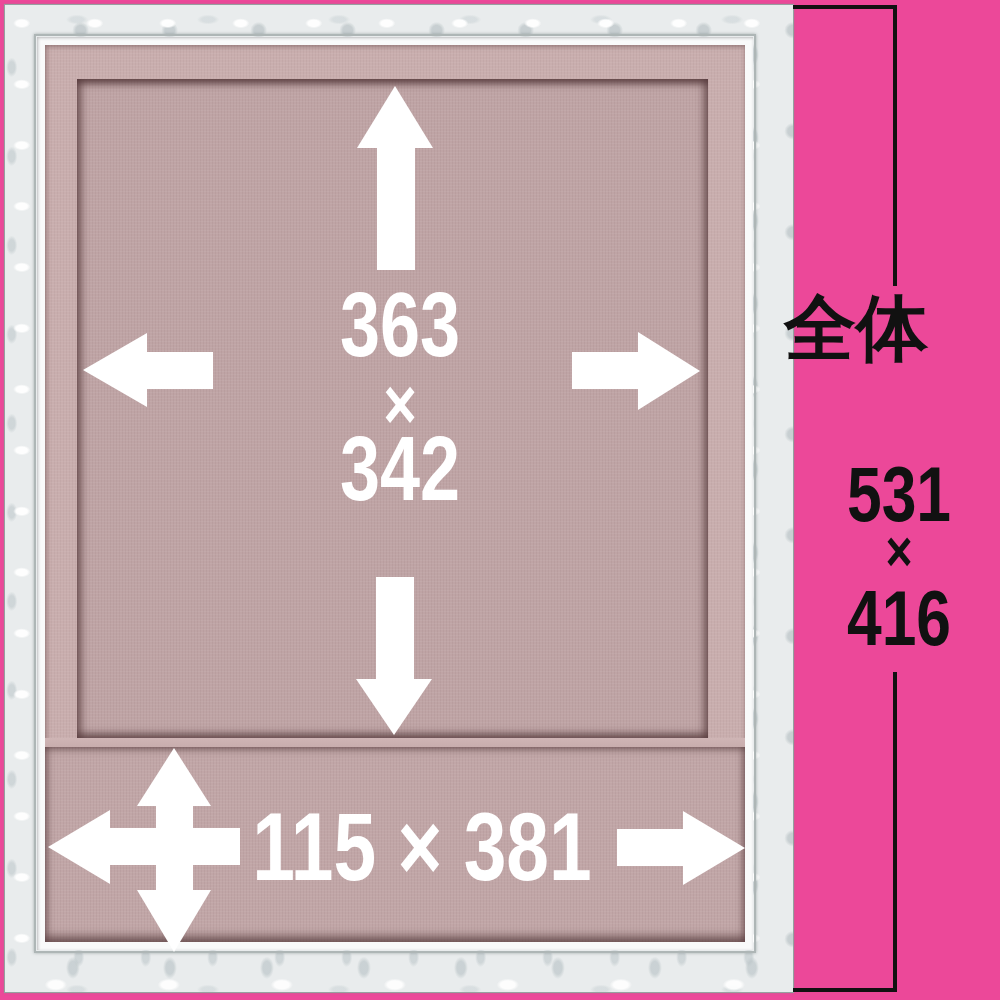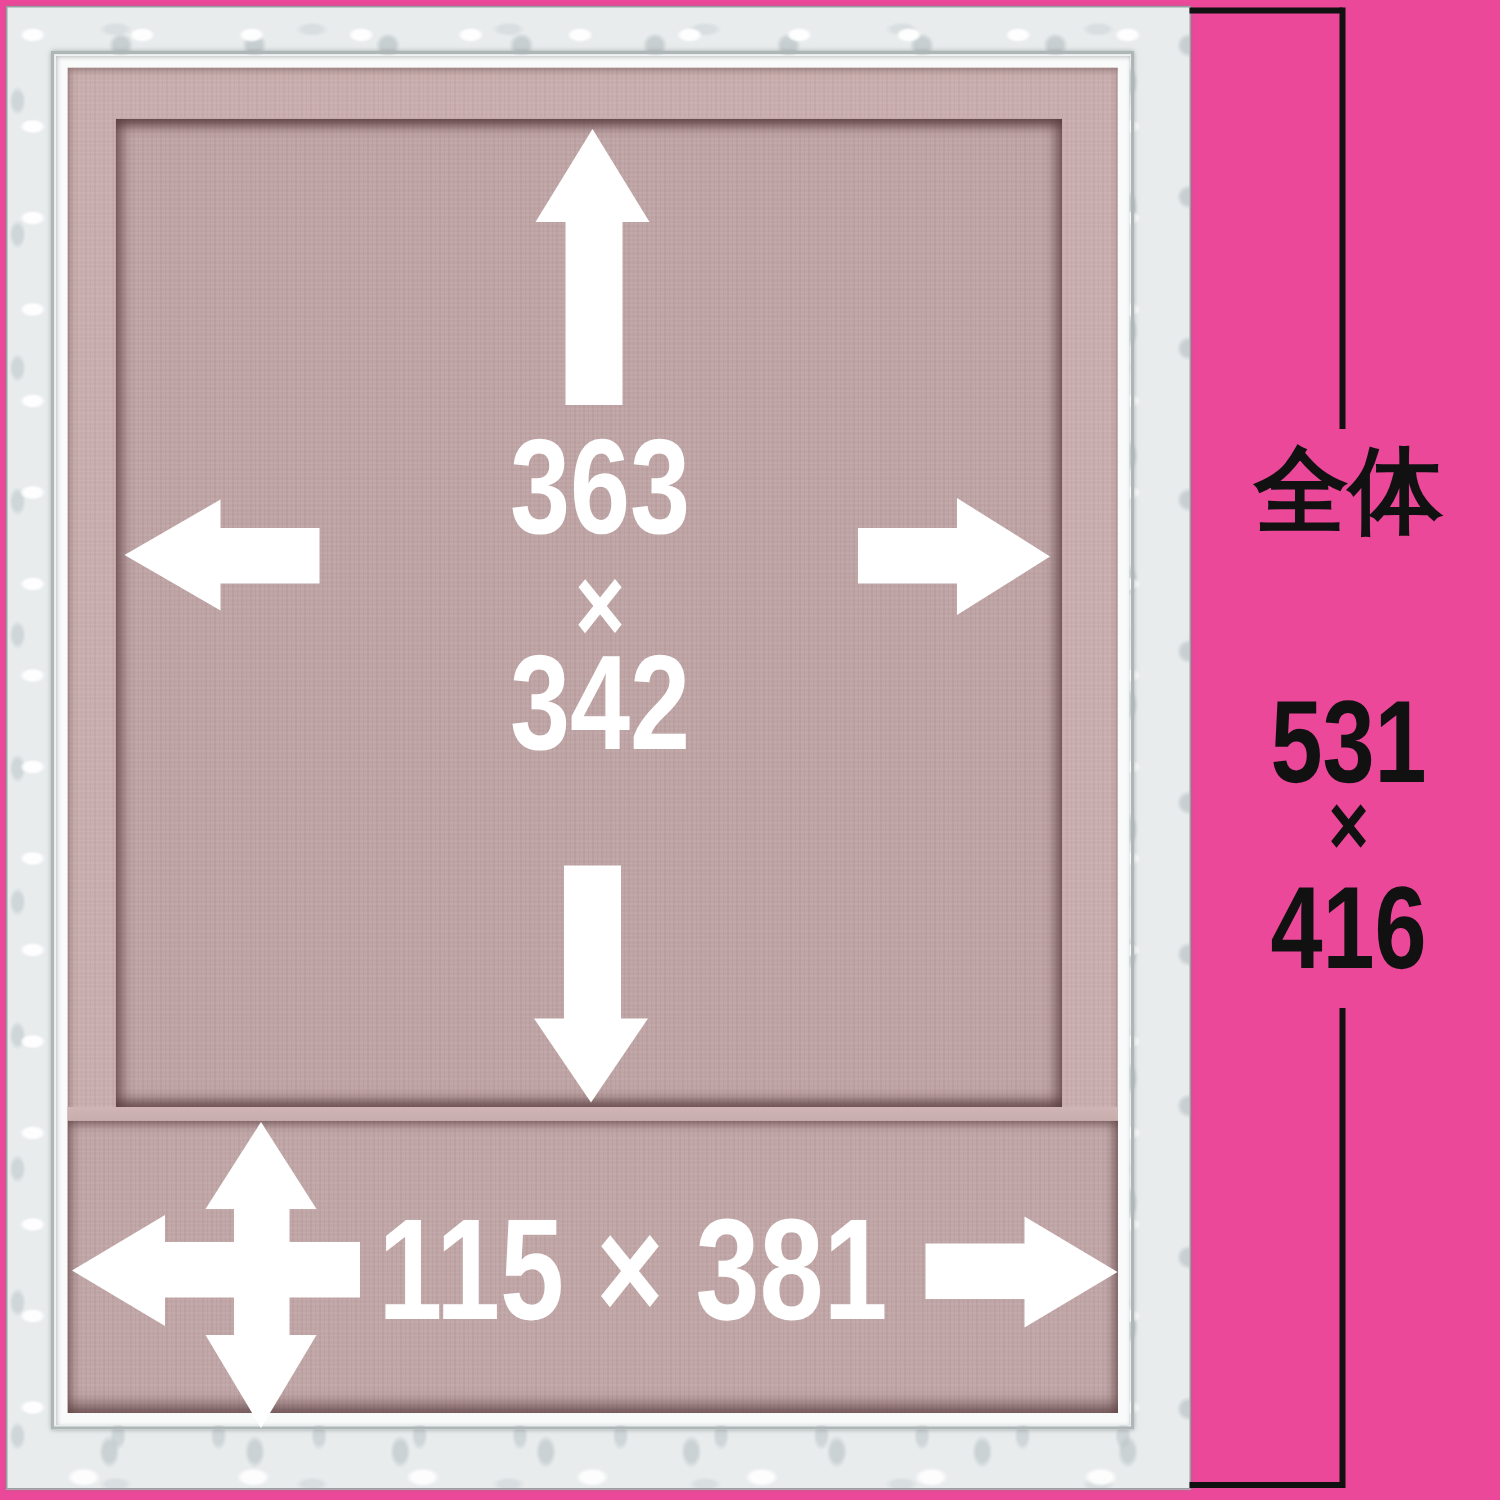--- a/index.html
+++ b/index.html
@@ -130,18 +130,18 @@
     <div class="lbl" style="left:422px;top:847px;font-size:96px">115 × 381</div>
 
     <span class="bar" style="left:617px;top:829px;width:70px;height:37px"></span>
     <span class="tri" style="left:683px;top:811px;border-top:37px solid transparent;border-bottom:37px solid transparent;border-left:62px solid #fff"></span>
 
     <span class="tick" style="left:793px;top:5px;width:102px;height:4px"></span>
     <span class="vline" style="left:893px;top:5px;width:4px;height:281px"></span>
     <span class="vline" style="left:893px;top:672px;width:4px;height:320px"></span>
     <span class="tick" style="left:793px;top:988px;width:102px;height:4px"></span>
 
-    <div class="lbl-k" style="left:899px;top:328px;font-size:63px">全体</div>
+    <div class="lbl-k" style="left:856px;top:328px;font-size:72px">全体</div>
     <div class="lbl-bk" style="left:899px;top:494px;font-size:78px">531</div>
     <div class="lbl-bk" style="left:899px;top:551px;font-size:58px">×</div>
     <div class="lbl-bk" style="left:899px;top:618px;font-size:78px">416</div>
   </div>
 </div>
 
 </body></html>

